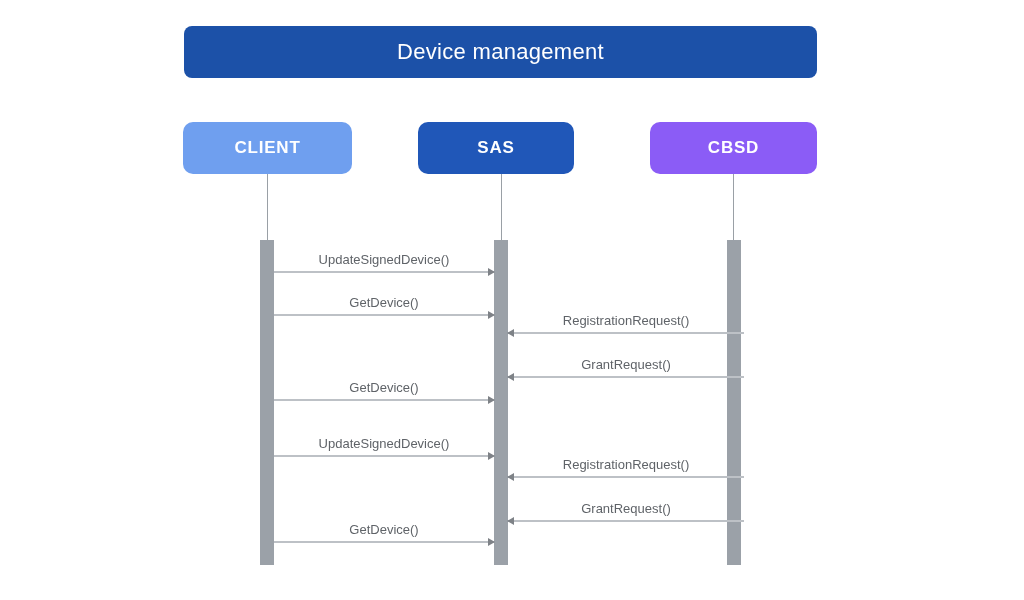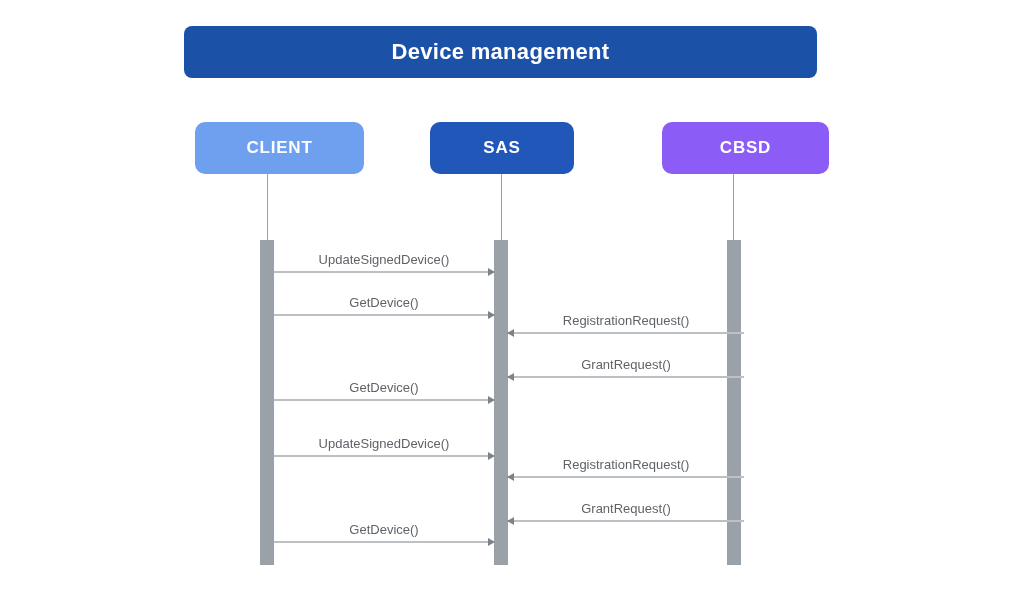--- a/index.html
+++ b/index.html
@@ -18,43 +18,42 @@
   
   .title-bar {
     position: absolute;
     left: 184px;
     top: 26px;
     width: 633px;
     height: 52px;
     border-radius: 8px;
     color: #ffffff;
     font-size: 22px;
-    font-weight: 700;
+    font-weight: 400;
     display: flex;
     align-items: center;
     justify-content: center;
     letter-spacing: 0.3px;
   }
   
   .actor {
     position: absolute;
     top: 122px;
     height: 52px;
     border-radius: 10px;
     color: #ffffff;
     font-size: 17px;
     font-weight: bold;
     letter-spacing: 0.8px;
     display: flex;
     align-items: center;
     justify-content: center;
-    margin-left: 12px;
   }
   .actor-client { left: 183px; width: 169px; }
-  .actor-sas    { left: 418px; width: 144px; }
+  .actor-sas    { left: 418px; width: 156px; }
   .actor-cbsd   { left: 650px; width: 167px; }
   
   .lifeline {
     position: absolute;
     top: 174px;
     width: 1px;
     height: 66px;
   }
   .lifeline-client { left: 267px; }
   .lifeline-sas    { left: 501px; }

